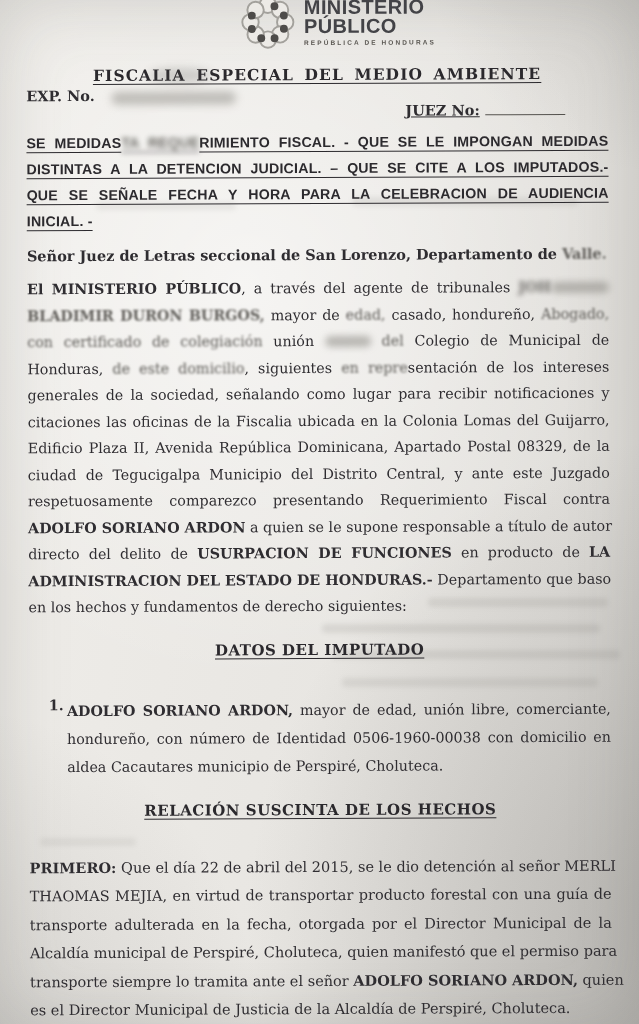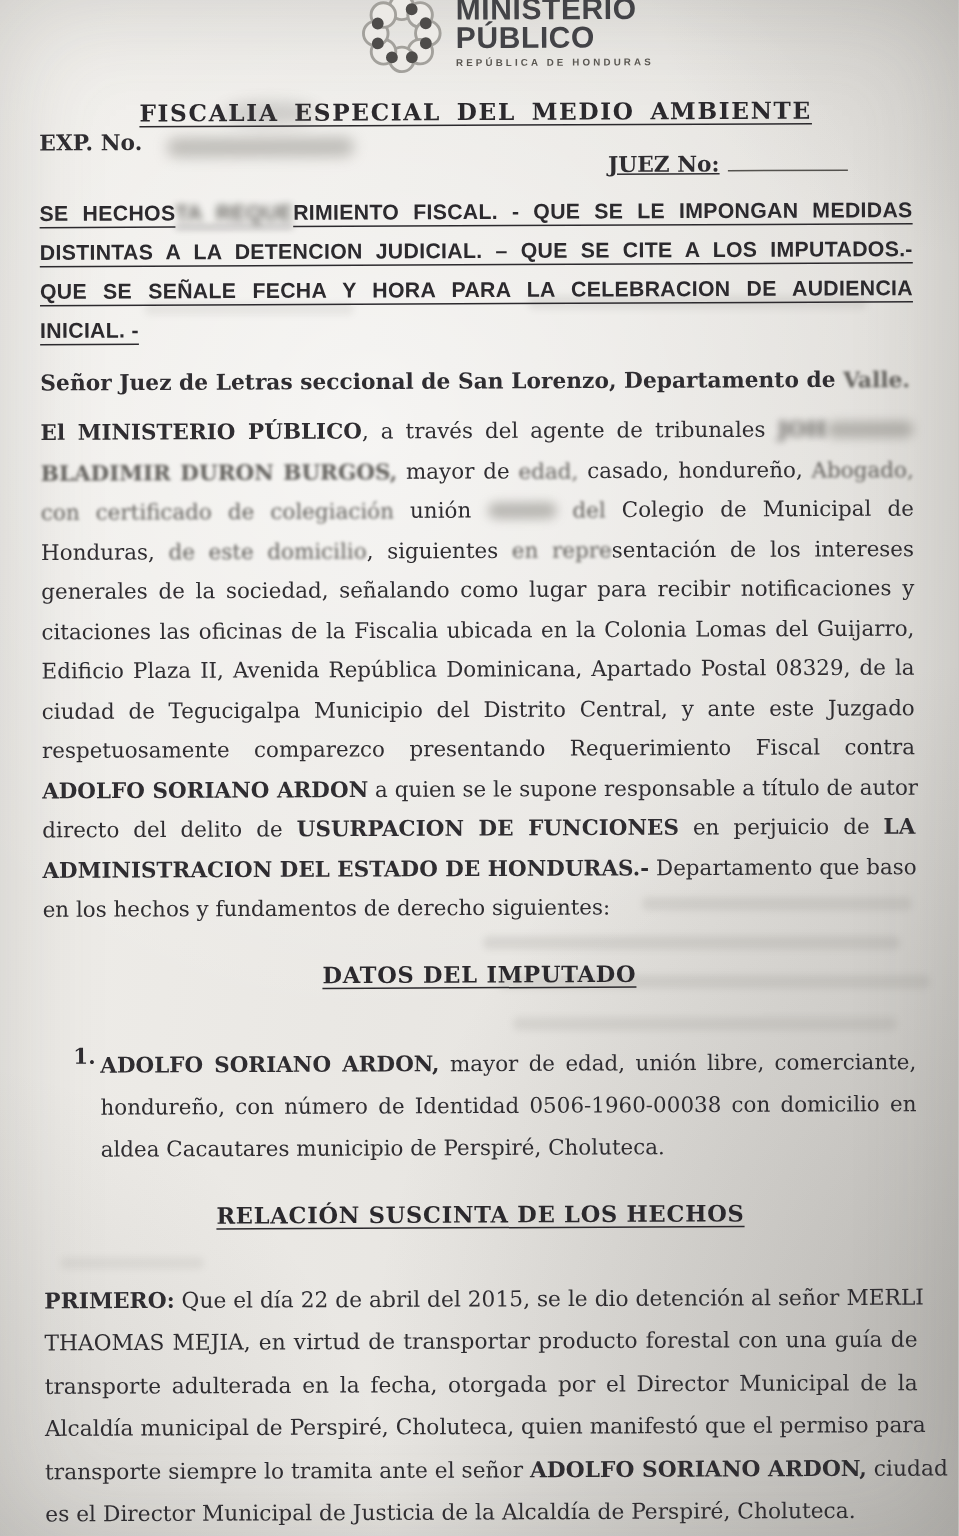--- a/index.html
+++ b/index.html
@@ -124,60 +124,60 @@
       <span>EXP. No.</span>
       <span class="exp-blob"></span>
     </div>
     <div class="juez-row">
       <span class="inner">
         <span>JUEZ No:</span><span class="juez-blank"></span>
       </span>
     </div>
 
     <div class="para subject">
-        <div class="line"><span>SE HECHOS</span><span class="blur2">TA REQUE</span><span>RIMIENTO FISCAL. - QUE SE LE IMPONGAN MEDIDAS</span></div>
+        <div class="line"><span>SE MEDIDAS</span><span class="blur2">TA REQUE</span><span>RIMIENTO FISCAL. - QUE SE LE IMPONGAN MEDIDAS</span></div>
         <div class="line"><span>DISTINTAS A LA DETENCION JUDICIAL. – QUE SE CITE A LOS IMPUTADOS.-</span></div>
         <div class="line"><span>QUE SE SEÑALE FECHA Y HORA PARA LA CELEBRACION DE AUDIENCIA</span></div>
         <div class="line"><span>INICIAL. -</span></div>
       </div>
 
     <div class="para addressee">
         <div class="line"><span class="b">Señor Juez de Letras seccional de San Lorenzo, Departamento de </span><span class="b blur1">Valle.</span></div>
       </div>
 
     <div class="para body1">
         <div class="line"><span class="b">El MINISTERIO PÚBLICO</span><span>, a través del agente de tribunales </span><span class="b blur2">JOH</span><span class="blob" style="width: 58px;"></span></div>
         <div class="line"><span class="b blur1">BLADIMIR DURON BURGOS,</span><span> mayor de </span><span class="blur1">edad,</span><span> casado, hondureño, </span><span class="blur1">Abogado,</span></div>
         <div class="line"><span class="blur1">con certificado de colegiación</span><span> unión </span><span class="blob" style="width: 46px;"></span><span class="blur1"> del</span><span> Colegio de Municipal de</span></div>
         <div class="line"><span>Honduras, </span><span class="blur1">de este domicilio</span><span>, siguientes </span><span class="blur1">en repre</span><span>sentación de los intereses</span></div>
         <div class="line"><span>generales de la sociedad, señalando como lugar para recibir notificaciones y</span></div>
         <div class="line"><span>citaciones las oficinas de la Fiscalia ubicada en la Colonia Lomas del Guijarro,</span></div>
         <div class="line"><span>Edificio Plaza II,  Avenida República Dominicana, Apartado Postal 08329, de la</span></div>
         <div class="line"><span>ciudad de Tegucigalpa Municipio del Distrito Central, y ante este Juzgado</span></div>
         <div class="line"><span>respetuosamente comparezco presentando Requerimiento Fiscal contra</span></div>
         <div class="line"><span class="b">ADOLFO SORIANO ARDON</span><span> a quien se le supone responsable a título de autor</span></div>
-        <div class="line"><span>directo del delito de </span><span class="b">USURPACION DE FUNCIONES</span><span> en perjuicio de </span><span class="b">LA</span></div>
+        <div class="line"><span>directo del delito de </span><span class="b">USURPACION DE FUNCIONES</span><span> en producto de </span><span class="b">LA</span></div>
         <div class="line"><span class="b">ADMINISTRACION DEL ESTADO DE HONDURAS.-</span><span> Departamento que baso</span></div>
         <div class="line"><span>en los hechos y fundamentos de derecho siguientes:</span></div>
       </div>
 
     <div class="section-heading datos-heading">DATOS DEL IMPUTADO</div>
 
     <div class="para imputado">
       <span class="item-number">1.</span>
     <div class="line"><span class="b">ADOLFO SORIANO ARDON,</span><span> mayor de edad, unión libre, comerciante,</span></div>
         <div class="line"><span>hondureño, con número de Identidad 0506-1960-00038 con domicilio en</span></div>
         <div class="line"><span>aldea Cacautares municipio de Perspiré, Choluteca.</span></div>
       </div>
 
     <div class="section-heading relacion-heading">RELACIÓN SUSCINTA DE LOS HECHOS</div>
 
     <div class="para hechos">
         <div class="line"><span class="b">PRIMERO:</span><span> Que el día 22 de abril del 2015, se le dio detención al señor MERLI</span></div>
         <div class="line"><span>THAOMAS MEJIA, en virtud de transportar producto forestal con una guía de</span></div>
         <div class="line"><span>transporte adulterada en la fecha,  otorgada por el Director Municipal de la</span></div>
         <div class="line"><span>Alcaldía municipal de Perspiré, Choluteca, quien manifestó que el permiso para</span></div>
-        <div class="line"><span>transporte siempre lo tramita ante el señor </span><span class="b">ADOLFO SORIANO ARDON,</span><span> ciudad</span></div>
+        <div class="line"><span>transporte siempre lo tramita ante el señor </span><span class="b">ADOLFO SORIANO ARDON,</span><span> quien</span></div>
         <div class="line"><span>es el Director Municipal de Justicia de la Alcaldía de Perspiré, Choluteca.</span></div>
       </div>
 
   </div>
 </div>
 
 </body></html>

